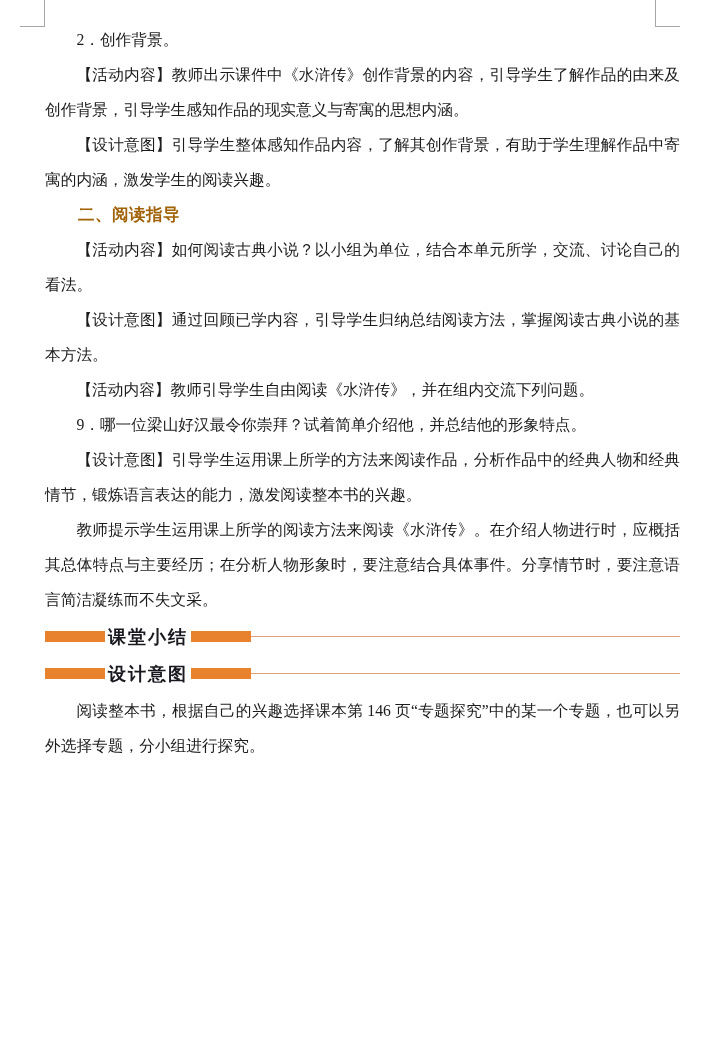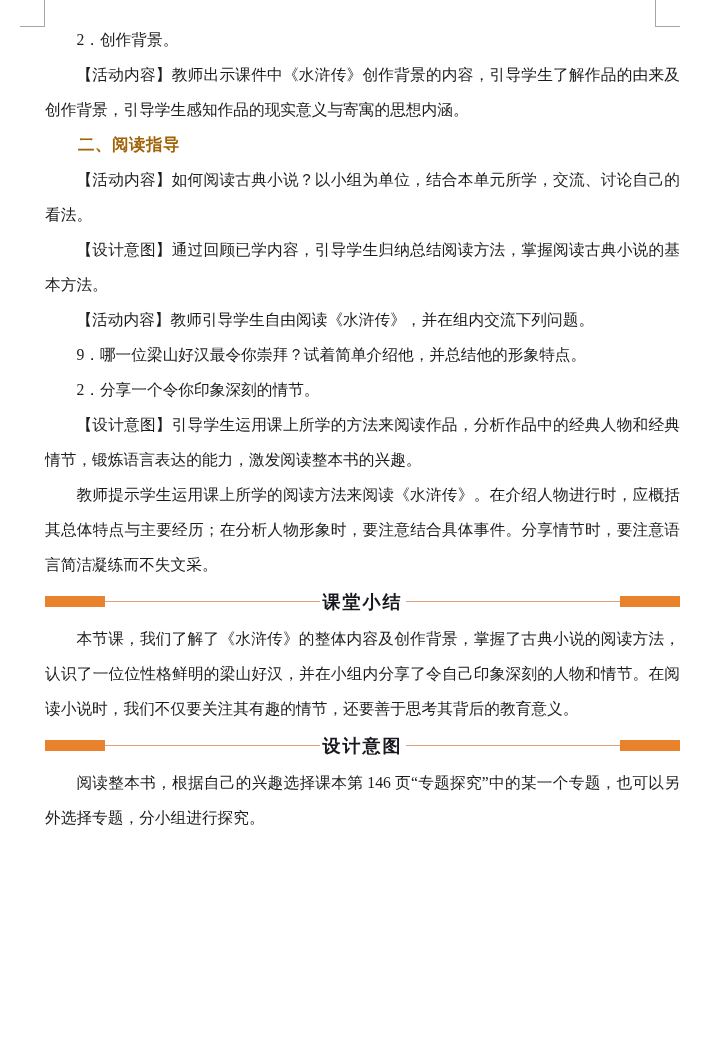--- a/index.html
+++ b/index.html
@@ -67,21 +67,21 @@
   .divider-line {
     position: absolute;
     left: 0;
     right: 0;
     top: 17px;
     border-top: 1px solid #e0a079;
   }
   .divider-center {
     position: relative;
     display: flex;
-    justify-content: space-between;
+    justify-content: flex-start;
     align-items: center;
     height: 100%;
   }
   .divider-bar {
     width: 60px;
     height: 11px;
     display: inline-block;
   }
   .divider-label {
     font-family: "Liberation Sans", "DejaVu Sans", sans-serif;
@@ -97,37 +97,36 @@
 </style>
 </head>
 <body>
 
 <div class="page">
   <div class="cropmark tl"></div>
   <div class="cropmark tr"></div>
   <div class="content" id="content">
       <p class="para">2．创作背景。</p>
       <p class="para">【活动内容】教师出示课件中《水浒传》创作背景的内容，引导学生了解作品的由来及创作背景，引导学生感知作品的现实意义与寄寓的思想内涵。</p>
+      <p class="para">【设计意图】引导学生整体感知作品内容，了解其创作背景，有助于学生理解作品中寄寓的内涵，激发学生的阅读兴趣。</p>
       <p class="heading">二、阅读指导</p>
       <p class="para">【活动内容】如何阅读古典小说？以小组为单位，结合本单元所学，交流、讨论自己的看法。</p>
       <p class="para">【设计意图】通过回顾已学内容，引导学生归纳总结阅读方法，掌握阅读古典小说的基本方法。</p>
       <p class="para">【活动内容】教师引导学生自由阅读《水浒传》，并在组内交流下列问题。</p>
       <p class="para">9．哪一位梁山好汉最令你崇拜？试着简单介绍他，并总结他的形象特点。</p>
-      <p class="para">2．分享一个令你印象深刻的情节。</p>
       <p class="para">【设计意图】引导学生运用课上所学的方法来阅读作品，分析作品中的经典人物和经典情节，锻炼语言表达的能力，激发阅读整本书的兴趣。</p>
       <p class="para">教师提示学生运用课上所学的阅读方法来阅读《水浒传》。在介绍人物进行时，应概括其总体特点与主要经历；在分析人物形象时，要注意结合具体事件。分享情节时，要注意语言简洁凝练而不失文采。</p>
       <div class="divider">
         <div class="divider-line"></div>
         <div class="divider-center">
           <span class="divider-bar" style="background: rgb(232, 130, 45);"></span>
           <span class="divider-label">课堂小结</span>
           <span class="divider-bar" style="background: rgb(232, 130, 45);"></span>
         </div>
       </div>
-      <p class="para">本节课，我们了解了《水浒传》的整体内容及创作背景，掌握了古典小说的阅读方法，认识了一位位性格鲜明的梁山好汉，并在小组内分享了令自己印象深刻的人物和情节。在阅读小说时，我们不仅要关注其有趣的情节，还要善于思考其背后的教育意义。</p>
       <div class="divider">
         <div class="divider-line"></div>
         <div class="divider-center">
           <span class="divider-bar" style="background: rgb(232, 130, 45);"></span>
           <span class="divider-label">设计意图</span>
           <span class="divider-bar" style="background: rgb(232, 130, 45);"></span>
         </div>
       </div>
       <p class="para">阅读整本书，根据自己的兴趣选择课本第 146 页“专题探究”中的某一个专题，也可以另外选择专题，分小组进行探究。</p>
     </div>

